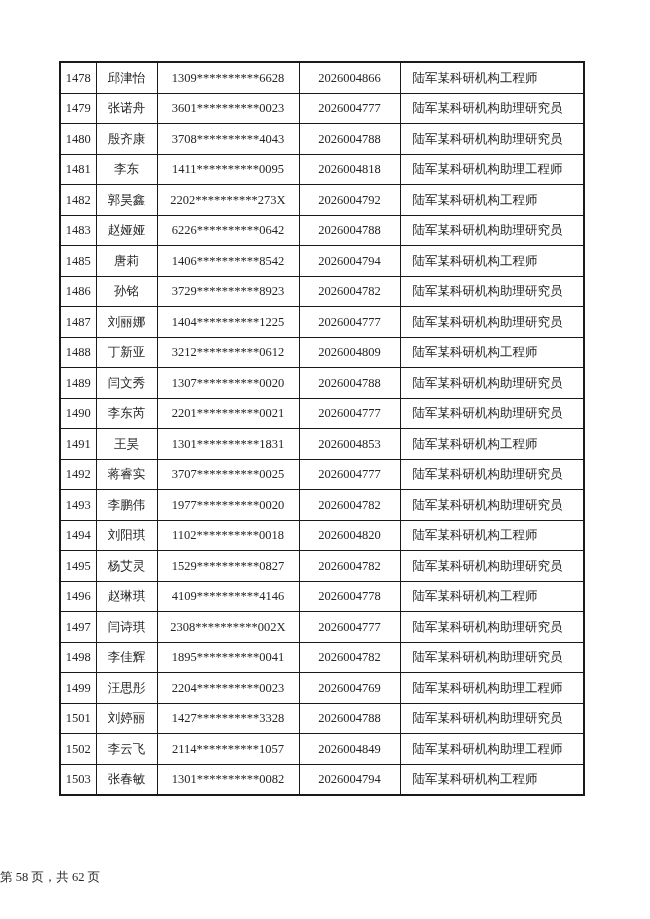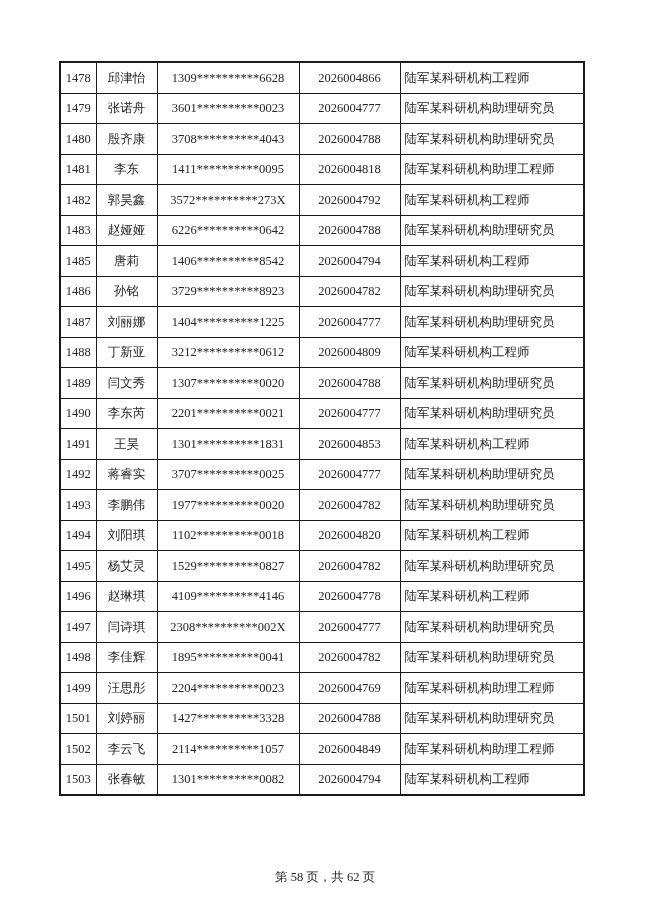--- a/index.html
+++ b/index.html
@@ -34,33 +34,32 @@
     height: 29.5px;
     font-size: 12.5px;
     line-height: 1;
     text-align: center;
     padding: 0;
     white-space: nowrap;
     overflow: hidden;
   }
   table.roster td.c4 {
     text-align: left;
-    padding-left: 4px;
+    padding-left: 12px;
   }
   .col-serial { width: 36px; }
   .col-name   { width: 61px; }
   .col-id     { width: 142px; }
   .col-code   { width: 101px; }
   .col-title  { width: 184px; }
   .footer {
     position: absolute;
     left: 0;
     top: 869px;
     width: 650px;
-    text-align: center;
     font-size: 12.5px;
     color: #262626;
   }
 </style>
 </head>
 <body>
 
 <div class="page">
 
   <table class="roster">
@@ -96,21 +95,21 @@
         <tr>
           <td class="c0">1481</td>
           <td class="c1">李东</td>
           <td class="c2">1411**********0095</td>
           <td class="c3">2026004818</td>
           <td class="c4">陆军某科研机构助理工程师</td>
         </tr>
         <tr>
           <td class="c0">1482</td>
           <td class="c1">郭昊鑫</td>
-          <td class="c2">3572**********273X</td>
+          <td class="c2">2202**********273X</td>
           <td class="c3">2026004792</td>
           <td class="c4">陆军某科研机构工程师</td>
         </tr>
         <tr>
           <td class="c0">1483</td>
           <td class="c1">赵娅娅</td>
           <td class="c2">6226**********0642</td>
           <td class="c3">2026004788</td>
           <td class="c4">陆军某科研机构助理研究员</td>
         </tr>

